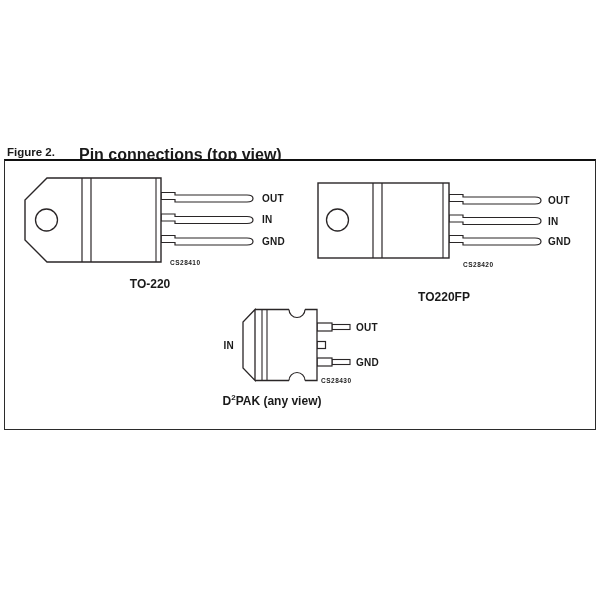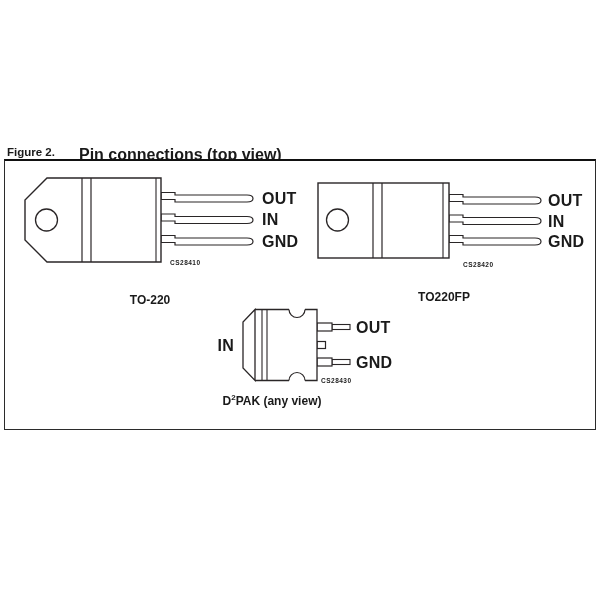--- a/index.html
+++ b/index.html
@@ -8,21 +8,21 @@
     font-family:"Liberation Sans", sans-serif; color:#1a1a1a; overflow:hidden;
   }
   .abs { position:absolute; }
   .fig-label { left:7px; top:146px; font-size:11.5px; font-weight:bold; }
   .fig-title { left:79px; top:146px; font-size:16px; font-weight:bold; }
   .figure-box {
     left:4px; top:159px; width:590px; height:268px;
     border:1px solid #2b2b2b; border-top:2.5px solid #111;
     background:#ffffff;
   }
-  .pin-label { font-size:16px; font-weight:bold; line-height:13px; letter-spacing:0.2px; }
+  .pin-label { font-size:10px; font-weight:bold; line-height:13px; letter-spacing:0.2px; }
   .pkg-name  { font-size:12px; font-weight:bold; text-align:center; line-height:14px; }
   .pkg-name sup { font-size:8px; line-height:0; }
   .draw-code { font-size:6.5px; font-weight:bold; letter-spacing:0.5px; color:#222; }
   svg { position:absolute; overflow:visible; }
   .ln { stroke:#2a2627; fill:none; }
   .shape { stroke:#2a2627; fill:#ffffff; }
 </style>
 </head>
 <body>
 
@@ -42,21 +42,21 @@
     <path class="shape" stroke-width="1.4" d="M 47 178 L 161 178 L 161 262 L 47 262 L 25 240 L 25 200 Z"></path>
     <line class="ln" stroke-width="1.2" x1="82" y1="178" x2="82" y2="262"></line>
     <line class="ln" stroke-width="1.2" x1="91" y1="178" x2="91" y2="262"></line>
     <line class="ln" stroke-width="1.1" x1="156" y1="178" x2="156" y2="262"></line>
     <circle class="shape" stroke-width="1.3" cx="46.5" cy="220" r="11"></circle>
   </svg>
   <div class="abs pin-label" style="left:262px; top:192px;">OUT</div>
   <div class="abs pin-label" style="left:262px; top:213px;">IN</div>
   <div class="abs pin-label" style="left:262px; top:234.5px;">GND</div>
   <div class="abs draw-code" style="left:170px; top:259px;">CS28410</div>
-  <div class="abs pkg-name" style="left:105px; top:293px; width:90px;">TO-220</div>
+  <div class="abs pkg-name" style="left:105px; top:277px; width:90px;">TO-220</div>
 
   <svg style="left:314px; top:177px;" width="236" height="92" viewBox="314 177 236 92">
     <path class="shape" stroke-width="1.2" d="M 449 194.5 H 463 V 197 H 535 Q 541 197 541 200.5 Q 541 204 535 204 H 463 V 201.5 H 449 Z"></path>
     <path class="shape" stroke-width="1.2" d="M 449 215 H 463 V 217.5 H 535 Q 541 217.5 541 221 Q 541 224.5 535 224.5 H 463 V 222 H 449 Z"></path>
     <path class="shape" stroke-width="1.2" d="M 449 235.5 H 463 V 238 H 535 Q 541 238 541 241.5 Q 541 245 535 245 H 463 V 242.5 H 449 Z"></path>
     <rect class="shape" stroke-width="1.4" x="318" y="183" width="131" height="75"></rect>
     <line class="ln" stroke-width="1.2" x1="373" y1="183" x2="373" y2="258"></line>
     <line class="ln" stroke-width="1.2" x1="382" y1="183" x2="382" y2="258"></line>
     <line class="ln" stroke-width="1.1" x1="443" y1="183" x2="443" y2="258"></line>
     <circle class="shape" stroke-width="1.3" cx="337.5" cy="220" r="11"></circle>

